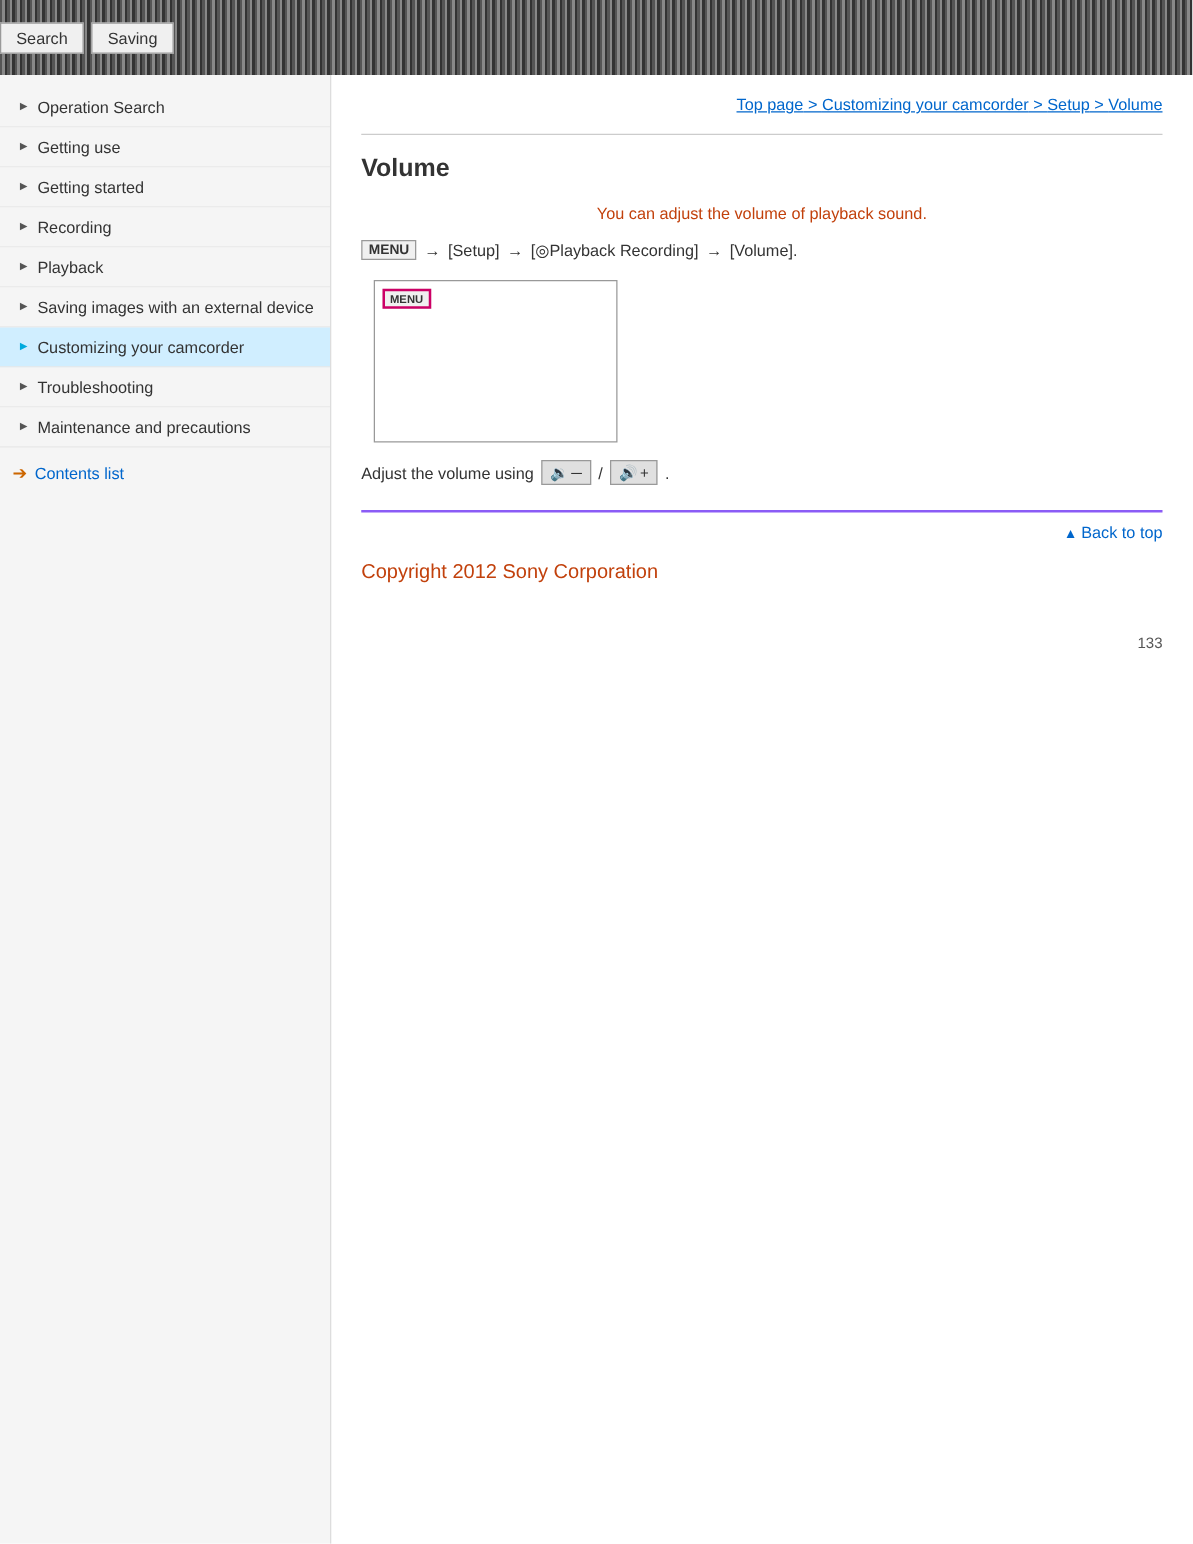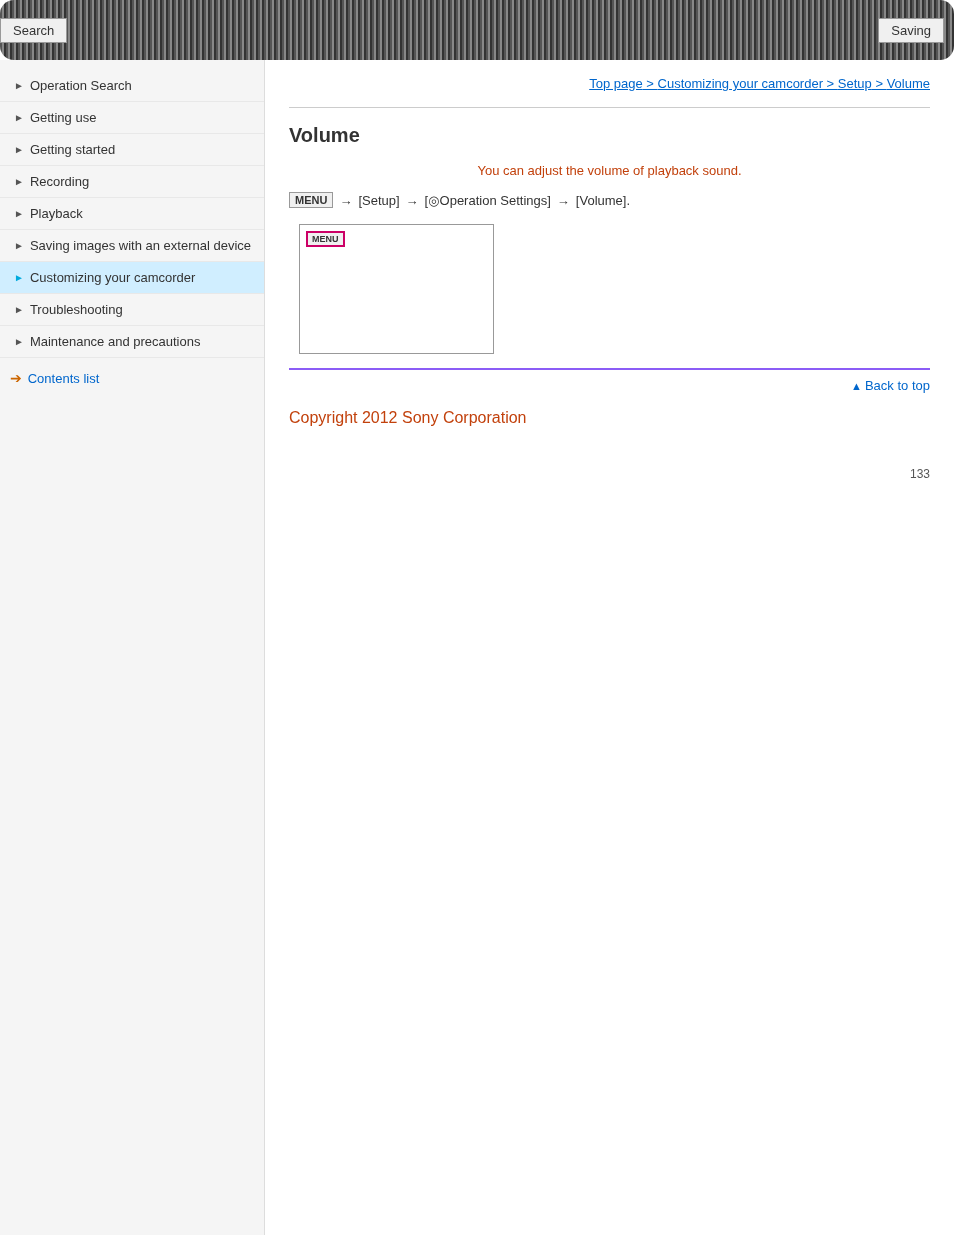--- a/index.html
+++ b/index.html
@@ -9,24 +9,23 @@
     .header {
       background: repeating-linear-gradient(
         90deg,
         #555 0px, #555 2px,
         #888 2px, #888 4px,
         #333 4px, #333 6px
       );
       height: 60px;
       display: flex;
       align-items: center;
-      justify-content: space-between;
+      justify-content: flex-start;
       padding-right: 10px;
       gap: 6px;
-      border-radius: 14px;
     }
     .header-btn {
       background: #f0f0f0;
       border: 1px solid #999;
       padding: 4px 12px;
       font-size: 13px;
       cursor: pointer;
       color: #333;
     }
 
@@ -286,29 +285,42 @@
       <div class="page-title">Volume</div>
     </div>
 
     <div class="content-text">You can adjust the volume of playback sound.</div>
 
     <div class="instruction-line">
       <span class="btn-menu">MENU</span>
       <span class="arrow-sym">→</span>
       <span>[Setup]</span>
       <span class="arrow-sym">→</span>
-      <span>[◎Operation Settings]</span>
+      <span>[◎Playback Recording]</span>
       <span class="arrow-sym">→</span>
       <span>[Volume].</span>
     </div>
 
     <div class="camera-screen">
       <span class="camera-menu-btn">MENU</span>
     </div>
 
+    <div class="adjust-line">
+      <span>Adjust the volume using</span>
+      <span class="vol-btn">
+        <span>🔉</span>
+        <span>─</span>
+      </span>
+      <span>/</span>
+      <span class="vol-btn">
+        <span>🔊</span>
+        <span>+</span>
+      </span>
+      <span>.</span>
+    </div>
 
     <div class="footer-nav">
       <a href="#" class="back-to-top">Back to top</a>
     </div>
 
     <div class="copyright">Copyright 2012 Sony Corporation</div>
 
     <div class="page-number">133</div>
 
   </div>

